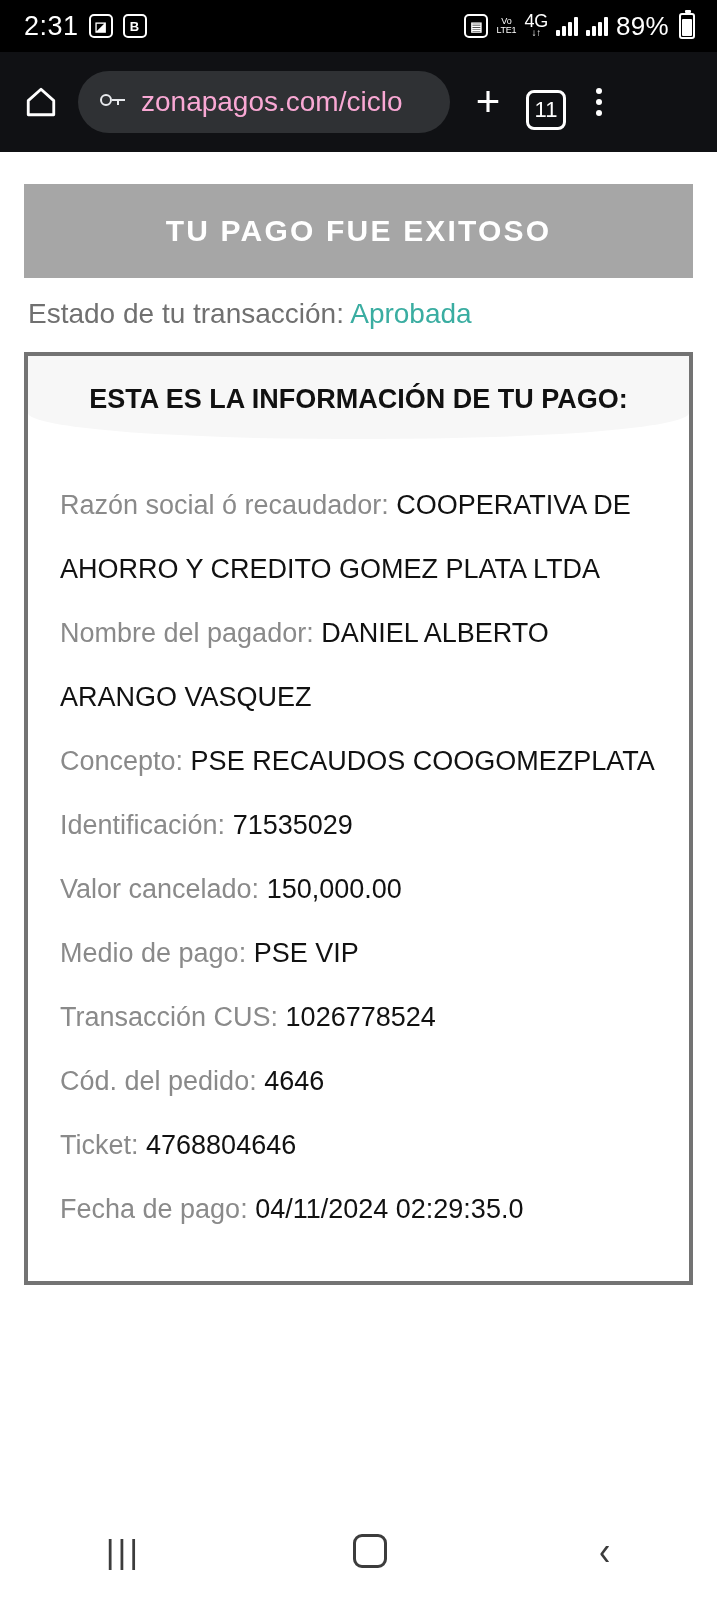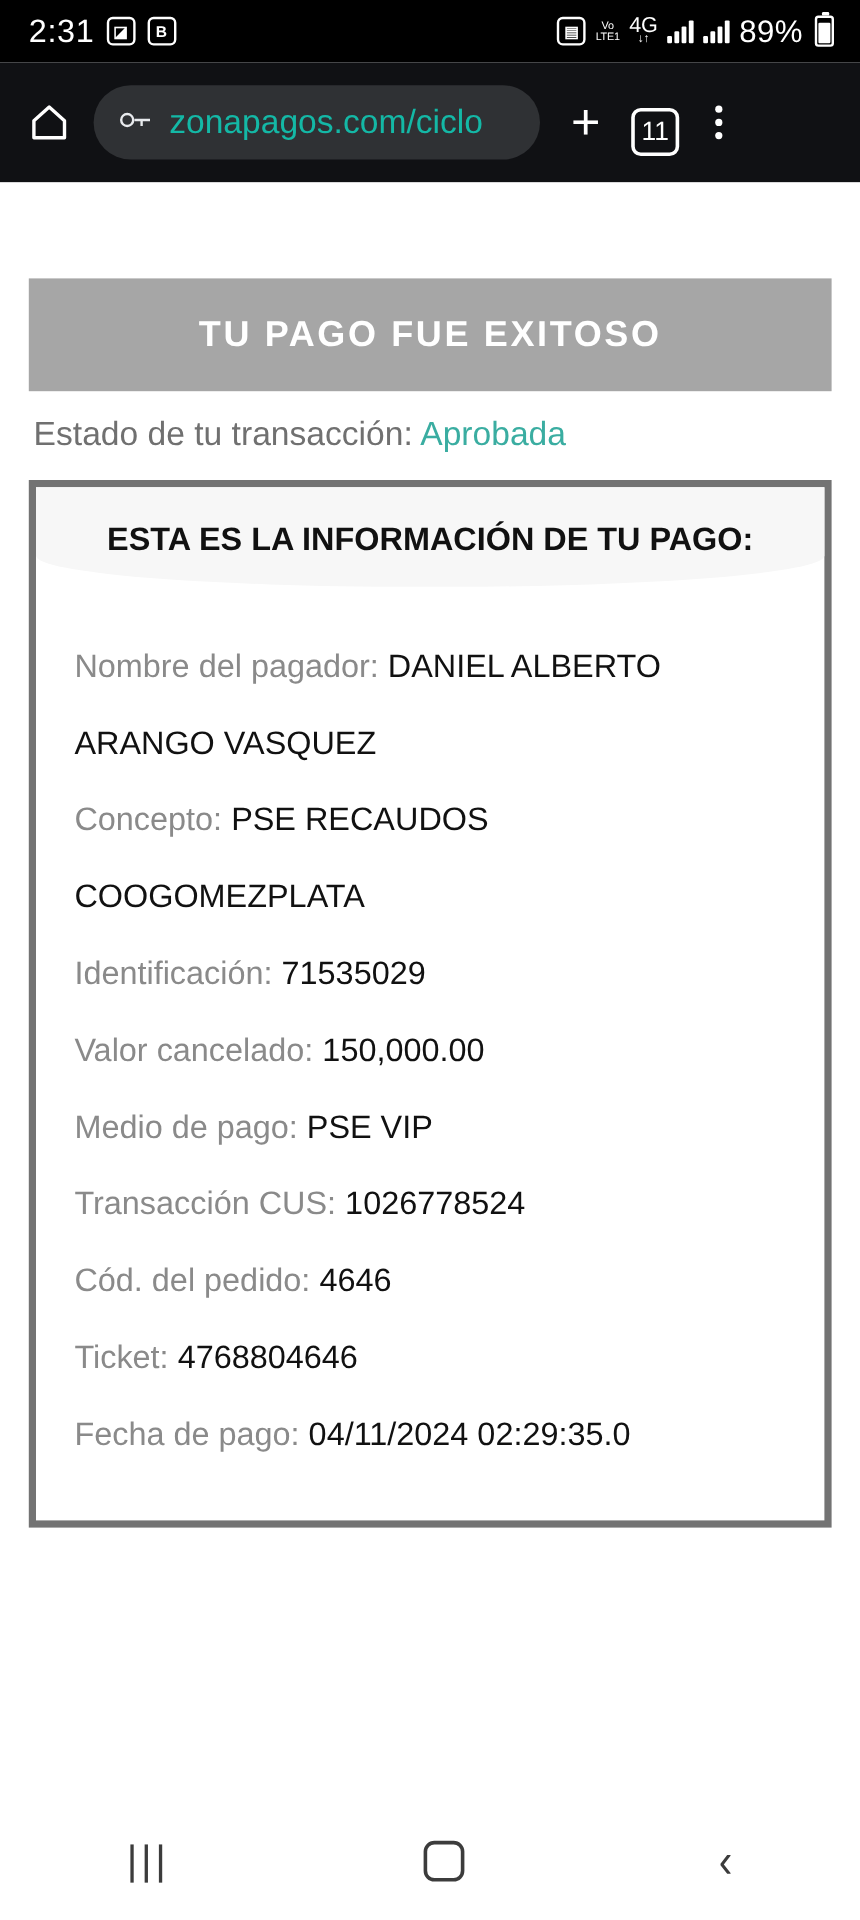--- a/index.html
+++ b/index.html
@@ -134,21 +134,21 @@
     background: #2f3134;
     border-radius: 31px;
     display: flex;
     align-items: center;
     padding: 0 20px;
     gap: 13px;
     max-width: 372px;
     overflow: hidden;
   }
   .url-text {
-    color: #14b8a6;
+    color: #f9a8d4;
     font-size: 28px;
     white-space: nowrap;
     overflow: hidden;
   }
   .plus-btn {
     color: #ffffff;
     font-size: 42px;
     line-height: 1;
     width: 48px;
     text-align: center;
@@ -176,21 +176,21 @@
     width: 6px; height: 6px;
     border-radius: 50%;
     background: #ffffff;
     display: block;
   }
 
   
   .page {
     flex: 1 1 auto;
     background: #ffffff;
-    padding: 80px 24px 0 24px;
+    padding: 32px 24px 0 24px;
     overflow: hidden;
   }
   .banner {
     background: #a6a6a6;
     color: #ffffff;
     text-align: center;
     font-size: 30px;
     font-weight: 700;
     letter-spacing: 2.2px;
     padding: 30px 10px;
@@ -199,21 +199,21 @@
     margin: 20px 4px 22px 4px;
     font-size: 28px;
     color: #707070;
     font-weight: 400;
   }
   .status-line .val {
     color: #3aada1;
     font-weight: 400;
   }
   .card {
-    border: 6px solid #737373;
+    border: 4px solid #737373;
     background: #ffffff;
   }
   .card-head {
     background: #f7f7f7;
     text-align: center;
     font-size: 27px;
     font-weight: 700;
     color: #111111;
     padding: 28px 10px 24px 10px;
     border-radius: 0 0 48% 48% / 0 0 26px 26px;
@@ -330,20 +330,24 @@
     <div class="status-line">
       <span>Estado de tu transacción:</span>
       <span class="val">Aprobada</span>
     </div>
 
     <div class="card">
       <div class="card-head">ESTA ES LA INFORMACIÓN DE TU PAGO:</div>
       <div class="card-body">
 
         <div class="row">
+          <span class="lbl">Razón social ó recaudador:</span>
+          <span class="val">COOPERATIVA DE AHORRO Y CREDITO GOMEZ PLATA LTDA</span>
+        </div>
+        <div class="row">
           <span class="lbl">Nombre del pagador:</span>
           <span class="val">DANIEL ALBERTO ARANGO VASQUEZ</span>
         </div>
         <div class="row">
           <span class="lbl">Concepto:</span>
           <span class="val">PSE RECAUDOS COOGOMEZPLATA</span>
         </div>
         <div class="row">
           <span class="lbl">Identificación:</span>
           <span class="val">71535029</span>

